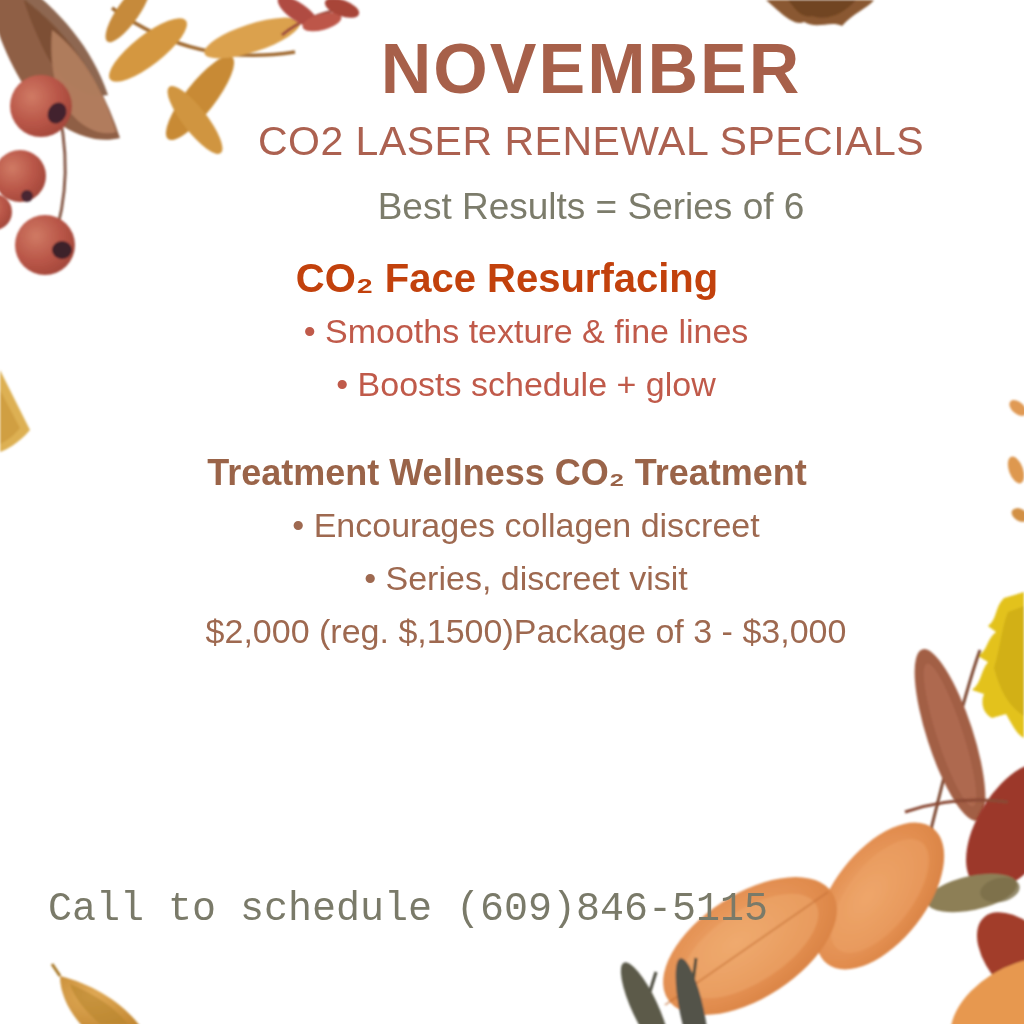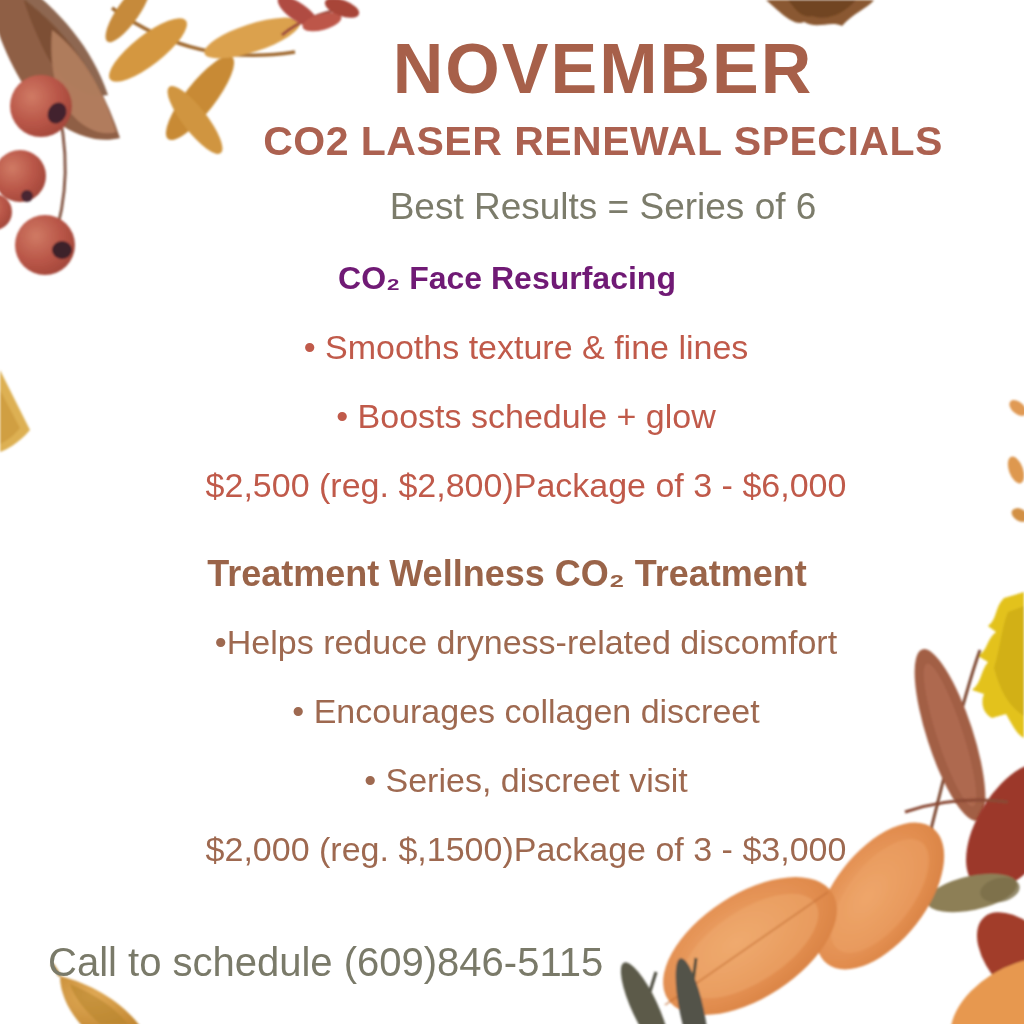--- a/index.html
+++ b/index.html
@@ -2,44 +2,44 @@
 <html><head>
 <meta charset="utf-8">
 <style>
   html,body{margin:0;padding:0;background:#ffffff;}
   .canvas{
     position:relative;width:1024px;height:1024px;overflow:hidden;
     background:#ffffff;font-family:"Liberation Sans","DejaVu Sans",sans-serif;
   }
   svg.decor{position:absolute;inset:0;width:1024px;height:1024px;pointer-events:none;}
   
-  .header{position:absolute;top:34px;left:188px;width:830px;text-align:center;}
+  .header{position:absolute;top:34px;left:176px;width:830px;text-align:center;}
   .header h1{
     margin:0;font-size:70px;line-height:70px;font-weight:700;
     letter-spacing:2px;color:#A7604A;
   }
   .header h2{
-    margin:15px 0 0 0;font-size:41px;line-height:44px;font-weight:700;
+    margin:15px 0 0 0;font-size:41px;line-height:44px;font-weight:400;
     letter-spacing:.5px;color:#AC6150;
   }
   .header .tagline{
     margin:24px 0 0 0;font-size:37px;line-height:40px;font-weight:400;
     color:#7C7C6B;
   }
   
   .bodyblock{position:absolute;top:252px;left:0;width:1014px;text-align:center;}
   .sec h3{margin:0;font-weight:700;}
-  .sec p{margin:16px;padding-left:38px;}
+  .sec p{margin:0;padding-left:38px;}
   .sec .line,.sec h3{font-size:34px;line-height:53px;}
   .sec1{color:#C05A4A;}
-  .sec1 h3{color:#701a75;font-size:32px;}
+  .sec1 h3{color:#c2410c;font-size:40px;}
   .sec2{margin-top:35px;color:#9E6950;}
   .sec2 h3{color:#9A6449;font-size:36px;}
   
-  .footer{position:absolute;top:938px;left:48px;}
+  .footer{position:absolute;top:886px;left:48px;font-family:Liberation Mono, monospace;}
   .footer p{margin:0;font-size:40px;line-height:48px;color:#7A7A69;}
 </style>
 </head>
 <body>
 
 <div class="canvas">
 
   <svg class="decor" viewBox="0 0 1024 1024" aria-hidden="true">
     <defs>
       <filter id="soften" x="-20%" y="-20%" width="140%" height="140%">
@@ -142,26 +142,24 @@
     <h1>NOVEMBER</h1>
     <h2>CO2 LASER RENEWAL SPECIALS</h2>
     <p class="tagline">Best Results = Series of 6</p>
   </header>
 
   <main class="bodyblock">
     <section class="sec sec1">
       <h3>CO₂ Face Resurfacing</h3>
       <p class="line">• Smooths texture &amp; fine lines</p>
       <p class="line">• Boosts schedule + glow</p>
-      <p class="line price">$2,500 (reg. $2,800)Package of 3 - $6,000</p>
     </section>
 
     <section class="sec sec2">
       <h3>Treatment Wellness CO₂ Treatment</h3>
-      <p class="line">•Helps reduce dryness-related discomfort</p>
       <p class="line">• Encourages collagen discreet</p>
       <p class="line">• Series, discreet visit</p>
       <p class="line price">$2,000 (reg. $,1500)Package of 3 - $3,000</p>
     </section>
   </main>
 
   <footer class="footer">
     <p>Call to schedule (609)846-5115</p>
   </footer>
 

